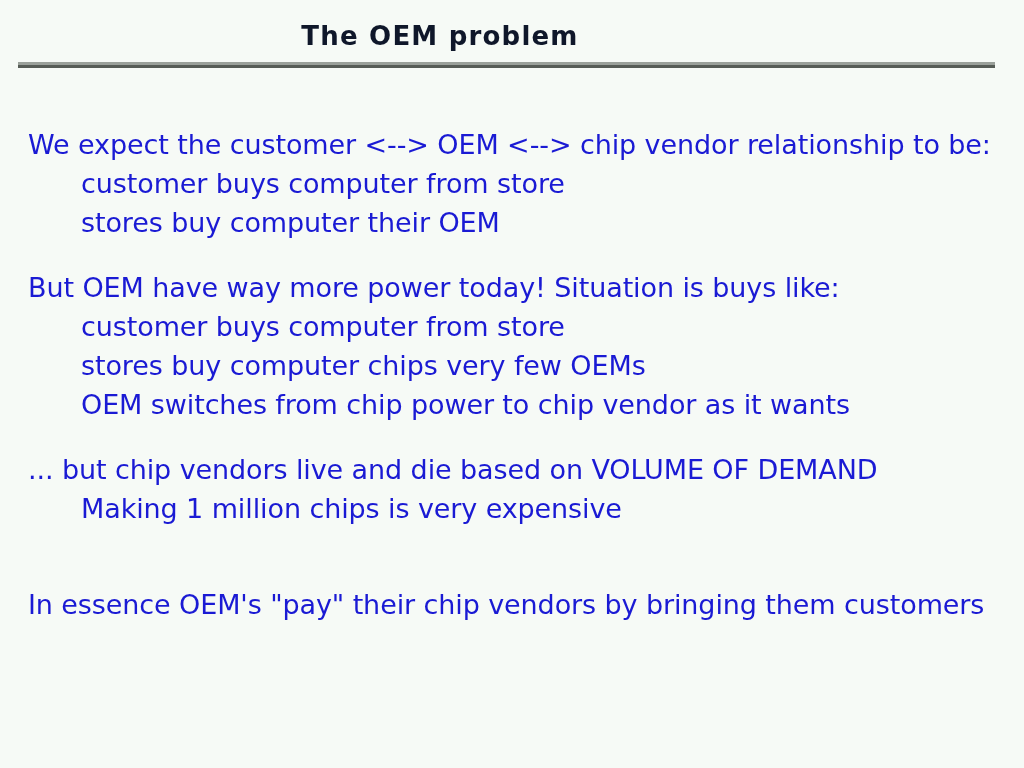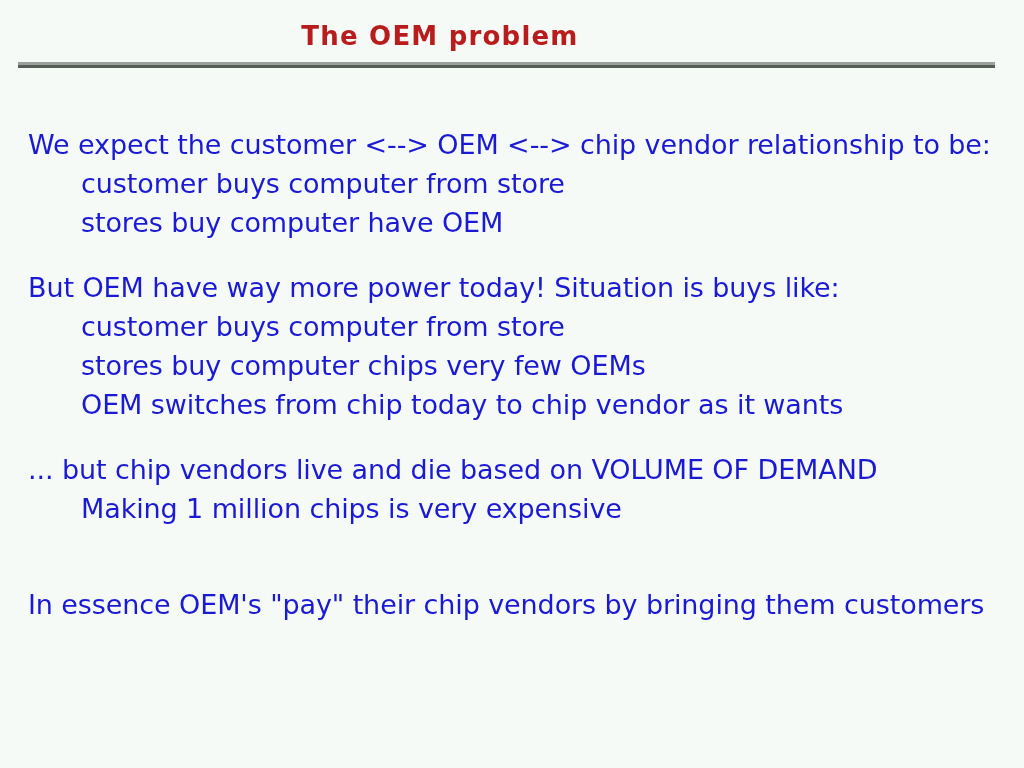--- a/index.html
+++ b/index.html
@@ -26,21 +26,21 @@
   
   .slide-title {
     position: absolute;
     left: 0;
     top: 20px;
     width: 880px;
     text-align: center;
     font-family: "DejaVu Sans", sans-serif;
     font-size: 26px;
     font-weight: bold;
-    color: #b91c1c;
+    color: #0f172a;
     letter-spacing: 1.2px;
     line-height: 32px;
     white-space: nowrap;
   }
 
   
   .title-rule {
     position: absolute;
     left: 18px;
     top: 62px;
@@ -95,28 +95,28 @@
 
   <div class="slide-title">The OEM problem</div>
 
   <div class="title-rule"></div>
 
   <div class="body-area">
 
     <div class="block">
       <div class="line level-1">We expect the customer &lt;--&gt; OEM &lt;--&gt; chip vendor relationship to be:</div>
       <div class="line level-2">customer buys computer from store</div>
-      <div class="line level-2">stores buy computer have OEM</div>
+      <div class="line level-2">stores buy computer their OEM</div>
     </div>
 
     <div class="block">
       <div class="line level-1">But OEM have way more power today! Situation is buys like:</div>
       <div class="line level-2">customer buys computer from store</div>
       <div class="line level-2">stores buy computer chips very few OEMs</div>
-      <div class="line level-2">OEM switches from chip today to chip vendor as it wants</div>
+      <div class="line level-2">OEM switches from chip power to chip vendor as it wants</div>
     </div>
 
     <div class="block">
       <div class="line level-1">... but chip vendors live and die based on VOLUME OF DEMAND</div>
       <div class="line level-2">Making 1 million chips is very expensive</div>
     </div>
 
     <div class="spacer"></div>
 
     <div class="block">

